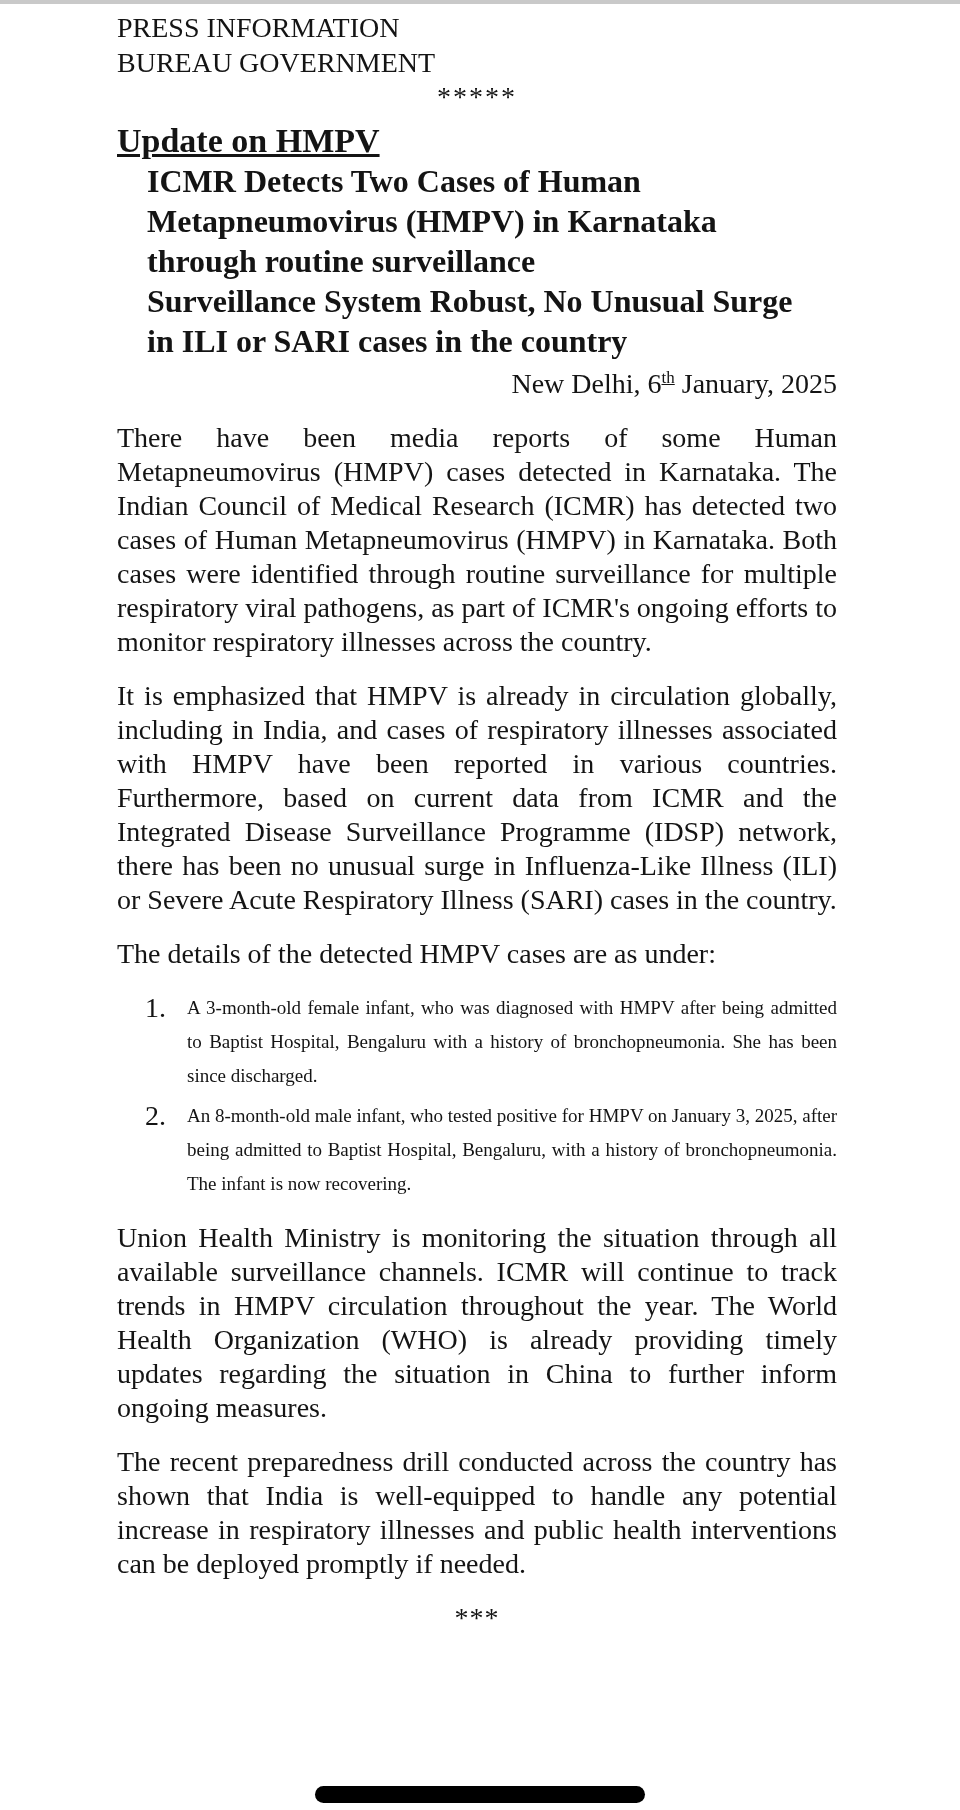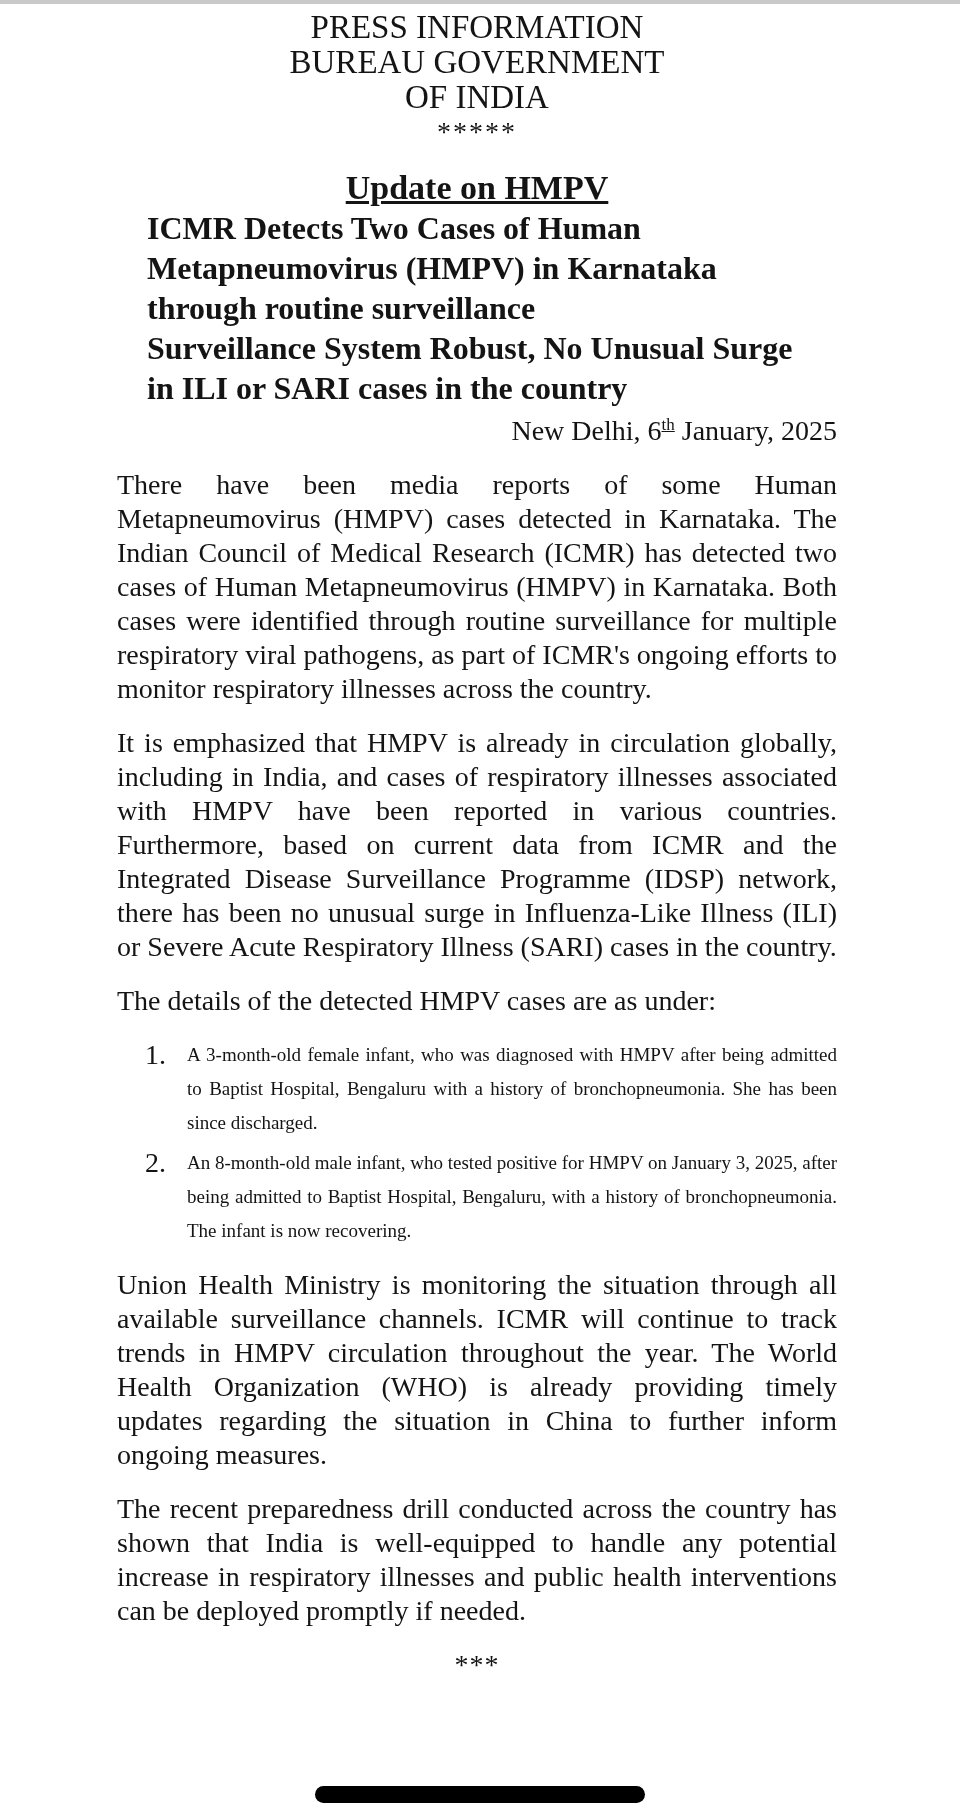--- a/index.html
+++ b/index.html
@@ -12,28 +12,28 @@
     box-sizing: border-box;
     overflow: hidden;
     font-family: "Liberation Serif", "DejaVu Serif", serif;
     color: #141414;
   }
   .content {
     width: 720px;
     margin-left: 117px;
     padding-top: 6px;
   }
-  .org-header { text-align: center; font-size: 33px; line-height: 35px; }
+  .org-header { font-size: 28px; line-height: 35px; }
   .org-line { white-space: nowrap; }
   .separator-stars {
     text-align: center; font-size: 28px; line-height: 33px; letter-spacing: 2px;
   }
   .doc-title {
-    text-align: center; font-size: 34px; font-weight: bold;
-    text-decoration: underline; line-height: 40px; margin-top: 20px;
+    text-align: left; font-size: 34px; font-weight: bold;
+    text-decoration: underline; line-height: 40px; margin-top: 8px;
   }
   .headline {
     text-align: left; font-weight: bold; font-size: 32px;
     line-height: 40px; max-width: 660px; margin: 0 auto;
   }
   .dateline {
     text-align: right; font-size: 28px; line-height: 34px; margin-top: 6px;
   }
   .dateline sup { font-size: 17px; line-height: 0; text-decoration: underline; }
   .body-para {
@@ -59,21 +59,20 @@
 </style>
 </head>
 <body>
 
 <div class="page">
   <div class="content">
 
     <div class="org-header">
       <div class="org-line">PRESS INFORMATION</div>
       <div class="org-line">BUREAU GOVERNMENT</div>
-      <div class="org-line">OF INDIA</div>
     </div>
 
     <div class="separator-stars">*****</div>
 
     <div class="doc-title">Update on HMPV</div>
 
     <div class="headline">ICMR Detects Two Cases of Human Metapneumovirus (HMPV) in Karnataka through routine surveillance</div>
     <div class="headline">Surveillance System Robust, No Unusual Surge in ILI or SARI cases in the country</div>
 
     <div class="dateline"><span>New Delhi, 6</span><sup>th</sup><span> January, 2025</span></div>

